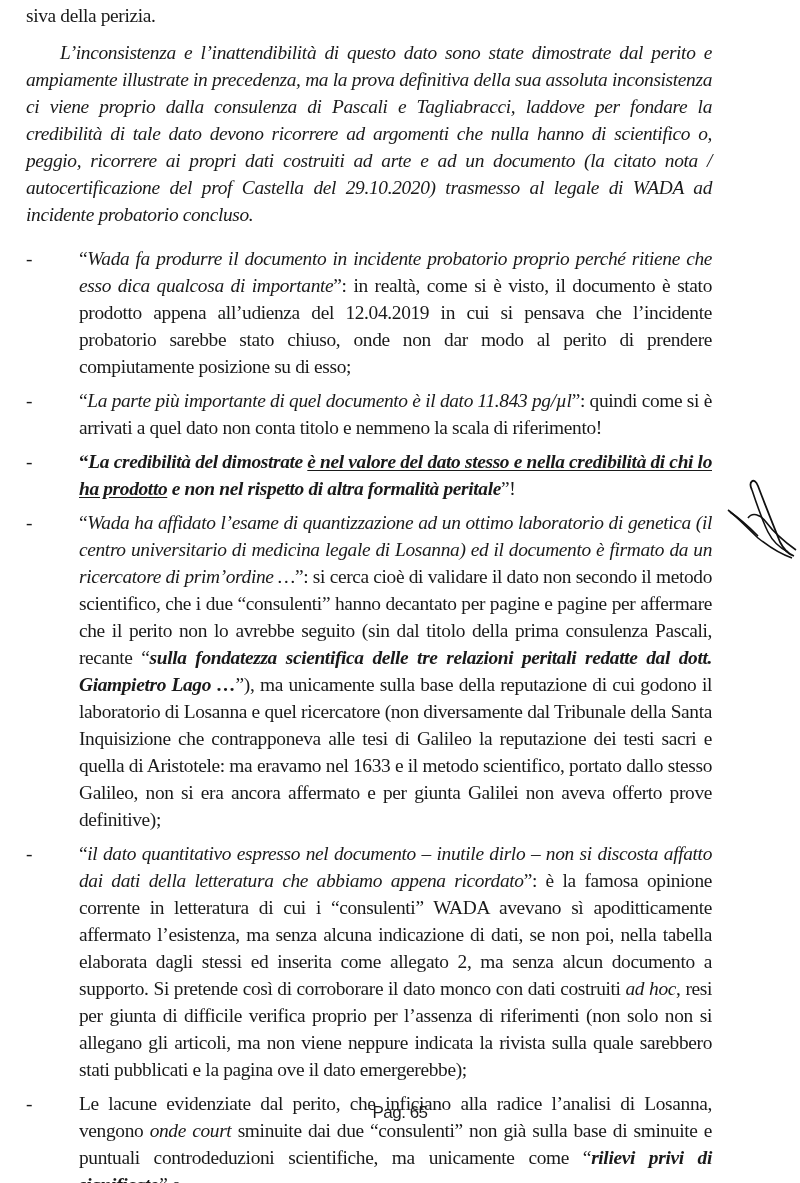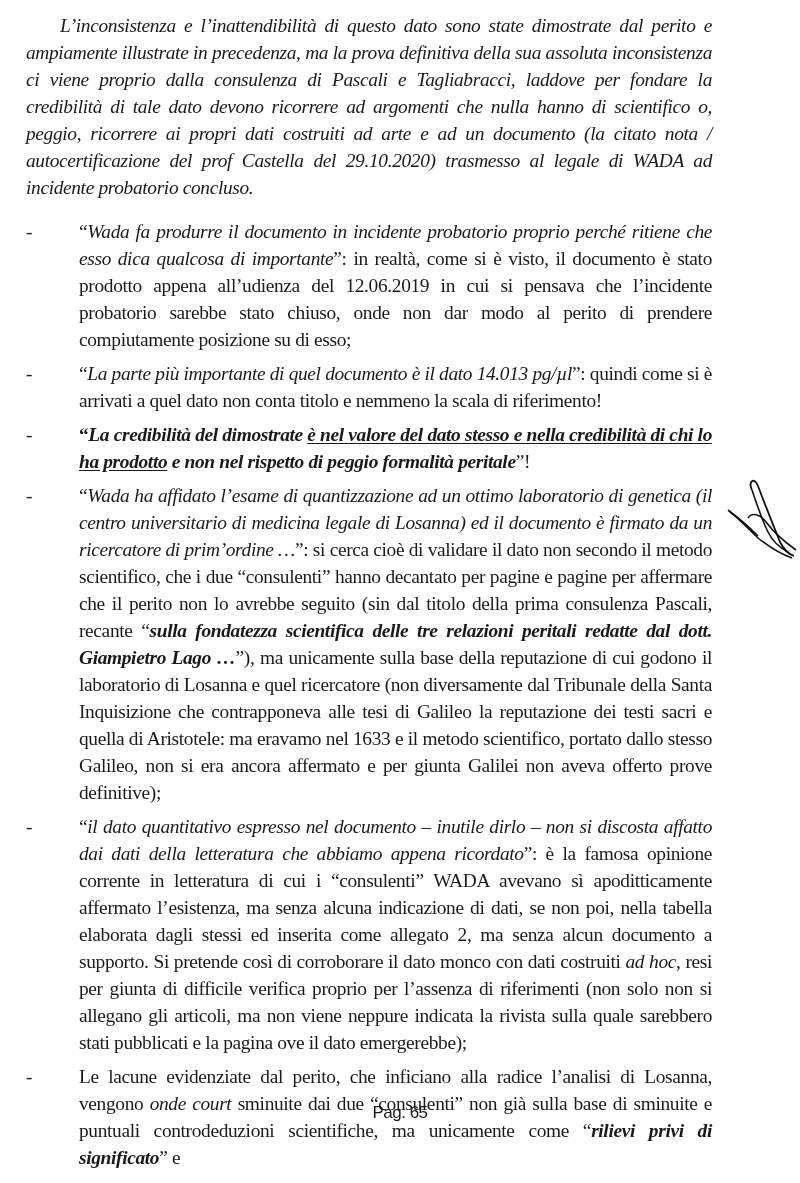--- a/index.html
+++ b/index.html
@@ -28,40 +28,41 @@
     text-align: center; font-family: "Liberation Sans", "DejaVu Sans", sans-serif;
     font-size: 17px; letter-spacing: -0.5px;
   }
   .signature { position: absolute; left: 722px; top: 462px; width: 78px; height: 116px; }
 </style>
 </head>
 <body>
 
 <div class="page">
   <div class="text" style="top:2px;">
+    <p class="p">siva della perizia.</p>
     <div class="gap"></div>
     <p class="p indent">L’inconsistenza e l’inattendibilità di questo dato sono state dimostrate dal perito e ampiamente illustrate in precedenza, ma la prova definitiva della sua assoluta inconsistenza ci viene proprio dalla consulenza di Pascali e Tagliabracci, laddove per fondare la credibilità di tale dato devono ricorrere ad argomenti che nulla hanno di scientifico o, peggio, ricorrere ai propri dati costruiti ad arte e ad un documento (la citato nota / autocertificazione del prof Castella del 29.10.2020) trasmesso al legale di WADA ad incidente probatorio concluso.</p>
     <div class="gap"></div>
     <div class="gap-li"></div>
 
     <div class="li">
       <span class="dash">-</span>
-      <span>“</span><i>Wada fa produrre il documento in incidente probatorio proprio perché ritiene che esso dica qualcosa di importante</i><span>”: in realtà, come si è visto, il documento è stato prodotto appena all’udienza del 12.06.2019 in cui si pensava che l’incidente probatorio sarebbe stato chiuso, onde non dar modo al perito di prendere compiutamente posizione su di esso;</span>
+      <span>“</span><i>Wada fa produrre il documento in incidente probatorio proprio perché ritiene che esso dica qualcosa di importante</i><span>”: in realtà, come si è visto, il documento è stato prodotto appena all’udienza del 12.04.2019 in cui si pensava che l’incidente probatorio sarebbe stato chiuso, onde non dar modo al perito di prendere compiutamente posizione su di esso;</span>
     </div>
     <div class="gap-li"></div>
 
     <div class="li">
       <span class="dash">-</span>
-      <span>“</span><i>La parte più importante di quel documento è il dato 14.013 pg/µl</i><span>”: quindi come si è arrivati a quel dato non conta titolo e nemmeno la scala di riferimento!</span>
+      <span>“</span><i>La parte più importante di quel documento è il dato 11.843 pg/µl</i><span>”: quindi come si è arrivati a quel dato non conta titolo e nemmeno la scala di riferimento!</span>
     </div>
     <div class="gap-li"></div>
 
     <div class="li">
       <span class="dash">-</span>
-      <b><span>“</span><i>La credibilità del dimostrate </i><i class="u">è nel valore del dato stesso e nella credibilità di chi lo ha prodotto</i><i> e non nel rispetto di peggio formalità peritale</i></b><span>”!</span>
+      <b><span>“</span><i>La credibilità del dimostrate </i><i class="u">è nel valore del dato stesso e nella credibilità di chi lo ha prodotto</i><i> e non nel rispetto di altra formalità peritale</i></b><span>”!</span>
     </div>
     <div class="gap-li"></div>
 
     <div class="li">
       <span class="dash">-</span>
       <span>“</span><i>Wada ha affidato l’esame di quantizzazione ad un ottimo laboratorio di genetica (il centro universitario di medicina legale di Losanna) ed il documento è firmato da un ricercatore di prim’ordine …</i><span>”: si cerca cioè di validare il dato non secondo il metodo scientifico, che i due “consulenti” hanno decantato per pagine e pagine per affermare che il perito non lo avrebbe seguito (sin dal titolo della prima consulenza Pascali, recante “</span><b><i>sulla fondatezza scientifica delle tre relazioni peritali redatte dal dott. Giampietro Lago …</i></b><span>”), ma unicamente sulla base della reputazione di cui godono il laboratorio di Losanna e quel ricercatore (non diversamente dal Tribunale della Santa Inquisizione che contrapponeva alle tesi di Galileo la reputazione dei testi sacri e quella di Aristotele: ma eravamo nel 1633 e il metodo scientifico, portato dallo stesso Galileo, non si era ancora affermato e per giunta Galilei non aveva offerto prove definitive);</span>
     </div>
     <div class="gap-li"></div>
 
     <div class="li">

